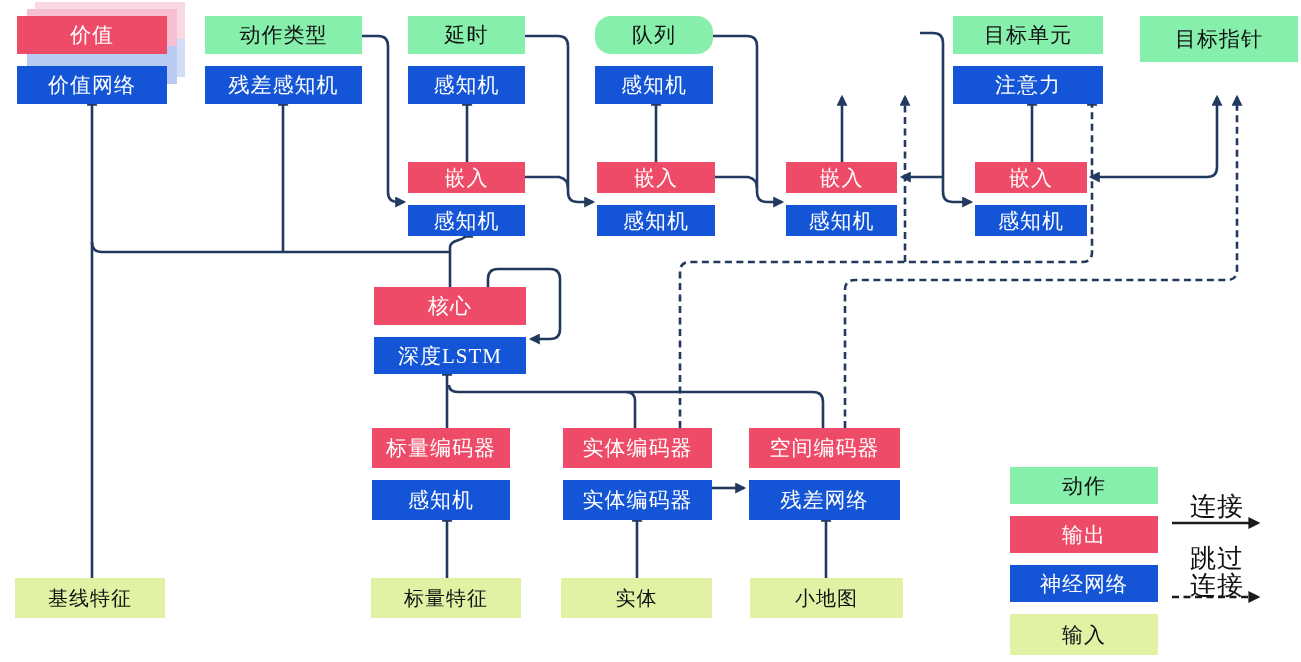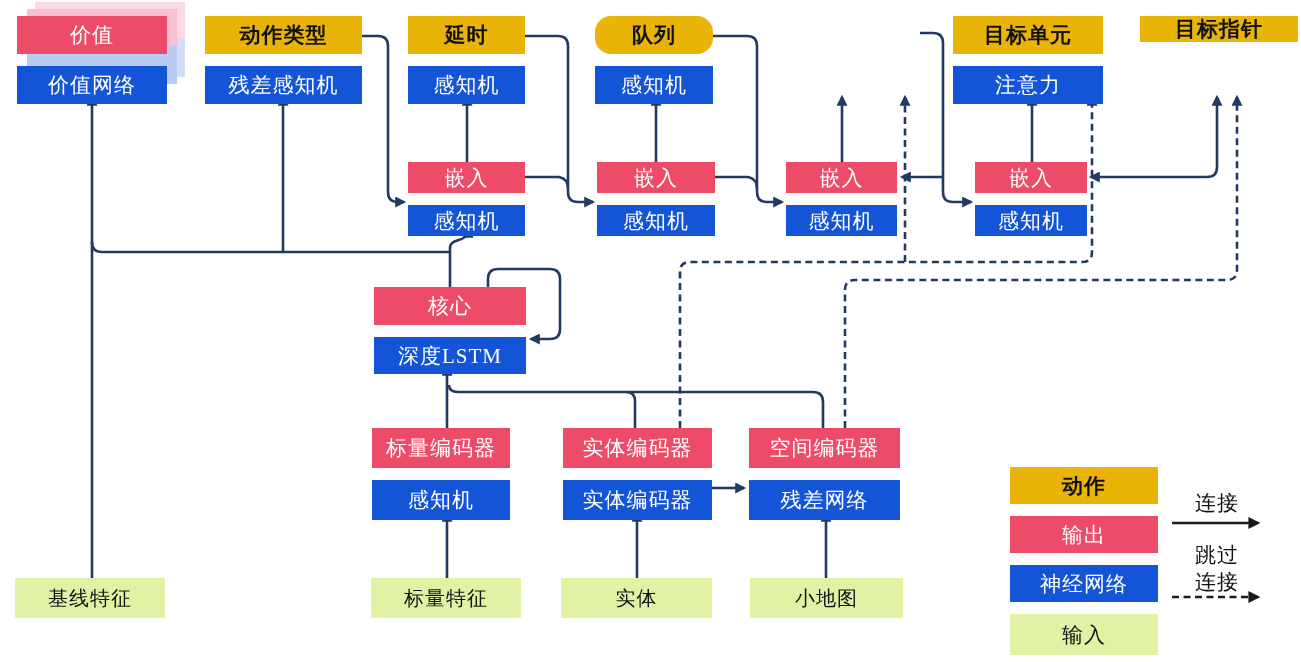--- a/index.html
+++ b/index.html
@@ -1,29 +1,29 @@
 <!DOCTYPE html>
 <html><head>
 <meta charset="utf-8">
 <style>
   html,body{margin:0;padding:0;background:#ffffff;}
   #stage{position:relative;width:1301px;height:662px;background:#ffffff;overflow:hidden;
          font-family:"Liberation Serif","DejaVu Serif",serif;}
   svg.wires{position:absolute;left:0;top:0;width:1301px;height:662px;}
   .node{position:absolute;display:flex;flex-direction:column;gap:12px;}
   .band{display:flex;align-items:center;justify-content:center;white-space:nowrap;}
-  .band.yellow{background:#eab308;color:#111;font-weight:bold;}
+  .band.yellow{background:#86efac;color:#111;}
   .band.red{background:#ee4b68;color:#fff;}
   .band.blue{background:#1355d6;color:#fff;}
   .band.green{background:#e2f2a5;color:#111;}
   .t21{font-size:21px;letter-spacing:1px;}
   .t20{font-size:20px;letter-spacing:1px;}
   .ghost{position:absolute;display:flex;flex-direction:column;}
   .ghost .p{width:100%;}
-  .legend-label{position:absolute;color:#111;font-size:21px;letter-spacing:1px;text-align:center;}
+  .legend-label{position:absolute;color:#111;font-size:26px;letter-spacing:1px;text-align:center;}
 </style>
 </head>
 <body>
 
 <div id="stage">
 
   <svg class="wires" viewBox="0 0 1301 662">
     <defs>
       <marker id="ah" viewBox="0 0 10 10" refX="8" refY="5" markerWidth="13" markerHeight="11" markerUnits="userSpaceOnUse" orient="auto-start-reverse">
         <path d="M0,0 L10,5 L0,10 Z" fill="#233a60"></path>
@@ -95,21 +95,21 @@
   </div>
   <div class="node" style="left:595px;top:16px;width:118px;">
     <div class="band yellow t21" style="height:38px;border-radius:16px;">队列</div>
     <div class="band blue t21" style="height:38px;">感知机</div>
   </div>
   <div class="node" style="left:953px;top:16px;width:150px;">
     <div class="band yellow t21" style="height:38px;">目标单元</div>
     <div class="band blue t21" style="height:38px;">注意力</div>
   </div>
   <div class="node" style="left:1140px;top:16px;width:158px;">
-    <div class="band yellow t21" style="height:26px;">目标指针</div>
+    <div class="band yellow t21" style="height:46px;">目标指针</div>
   </div>
 
   <div class="node" style="left:408px;top:162px;width:117px;">
     <div class="band red t21" style="height:31px;">嵌入</div>
     <div class="band blue t21" style="height:31px;">感知机</div>
   </div>
   <div class="node" style="left:597px;top:162px;width:118px;">
     <div class="band red t21" style="height:31px;">嵌入</div>
     <div class="band blue t21" style="height:31px;">感知机</div>
   </div>

